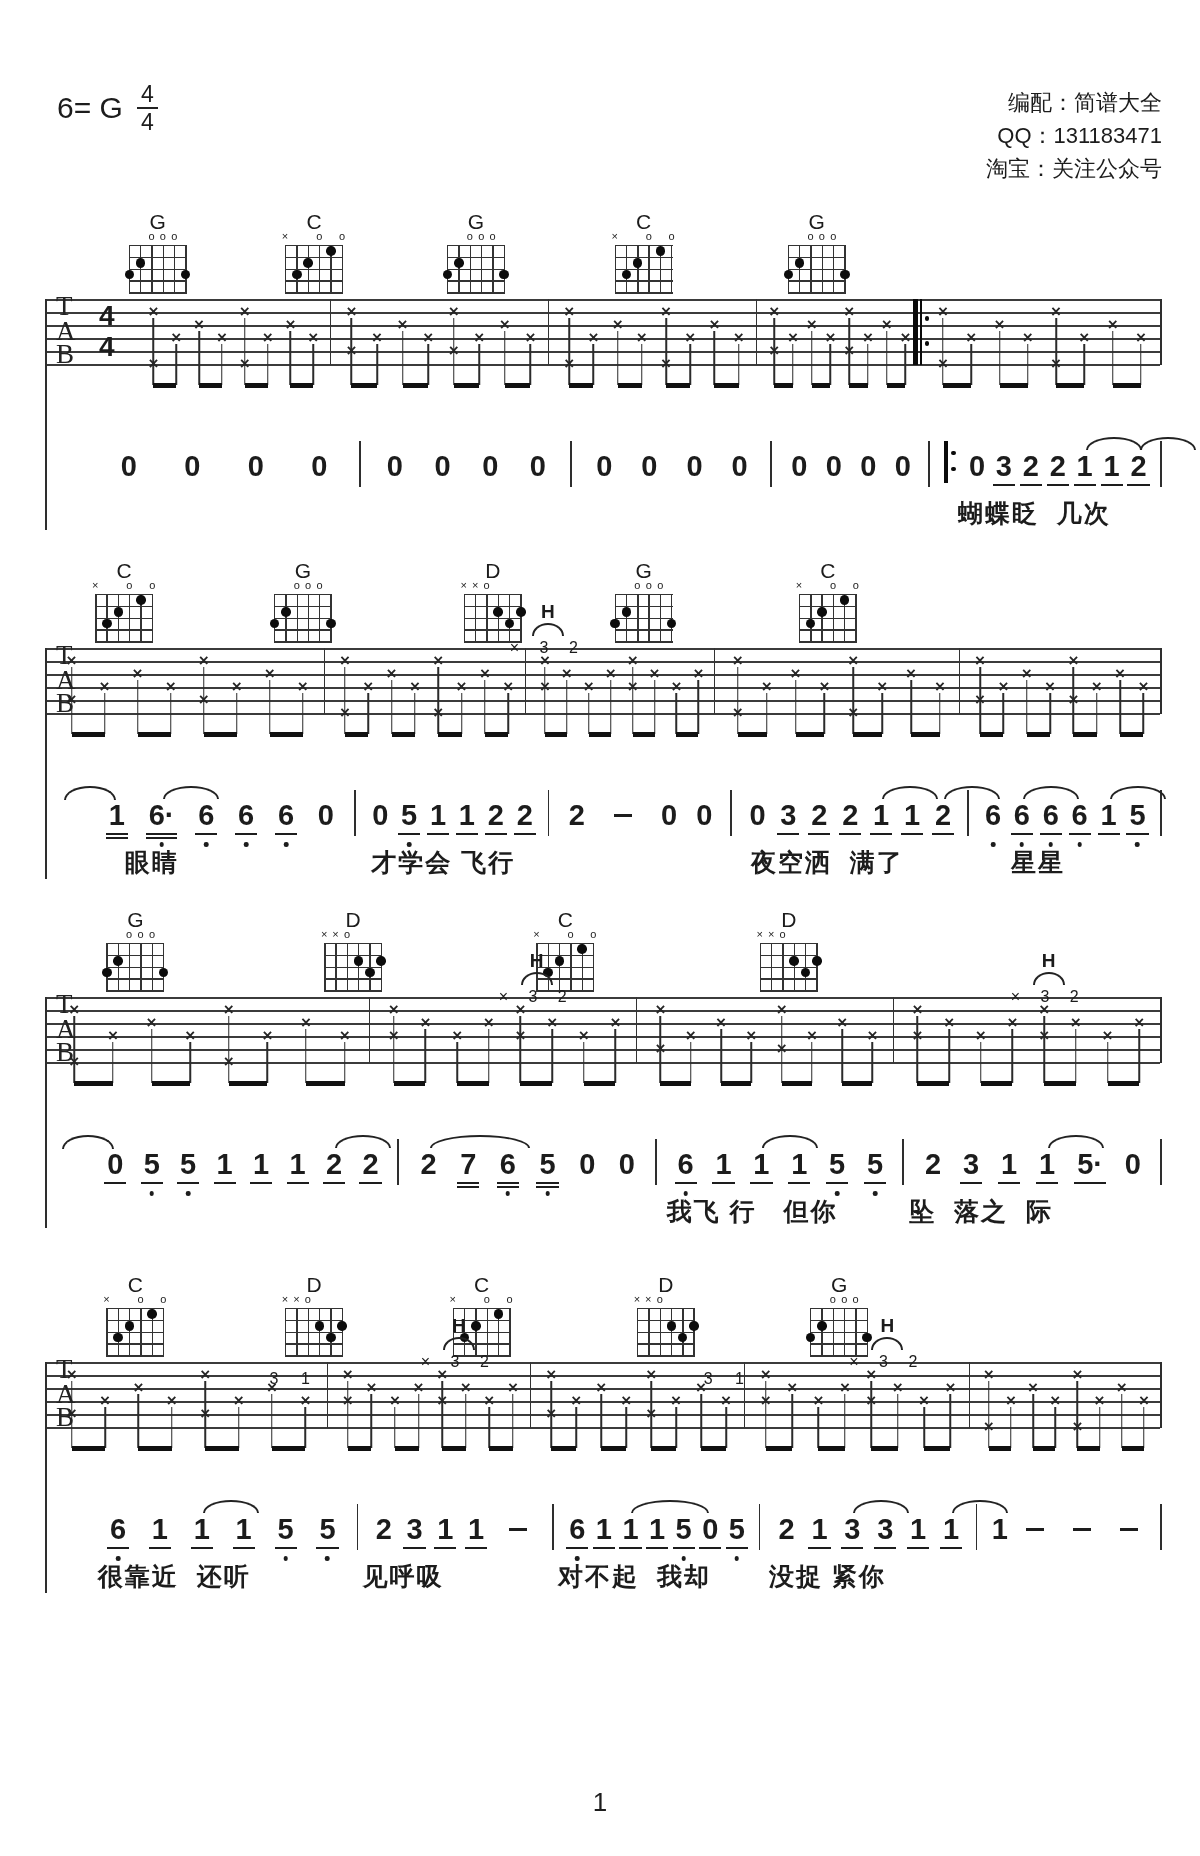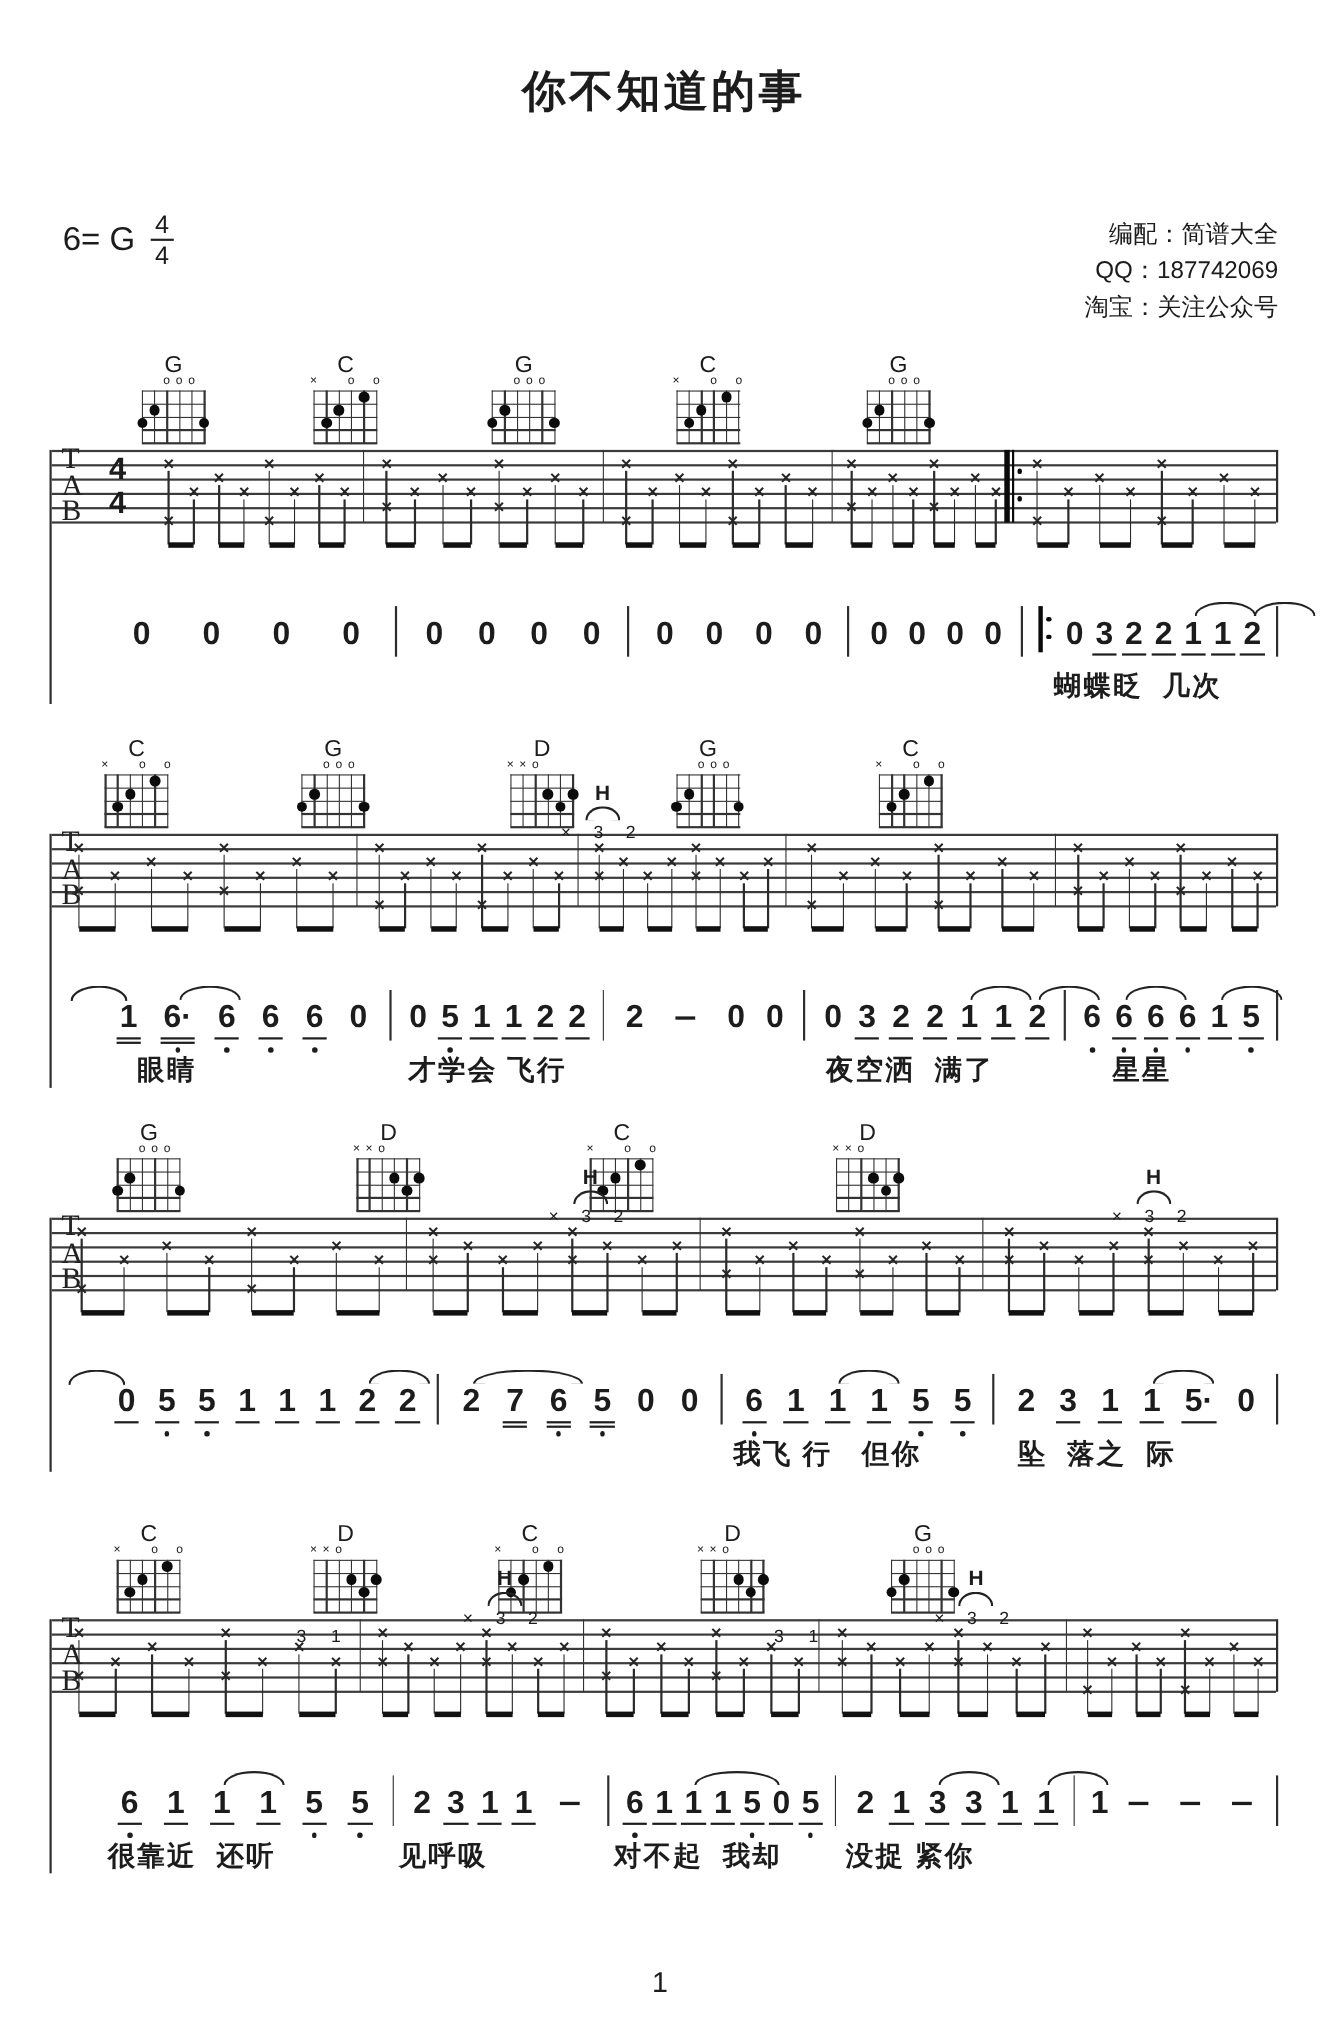--- a/index.html
+++ b/index.html
@@ -85,35 +85,34 @@
   .logo-icon .bk{position:absolute;top:-2px;width:13px;height:48px;background:#181818;border-radius:0 0 2px 2px;}
   .logo-text{display:flex;flex-direction:column;line-height:1.05;}
   .logo-cn{font-size:37px;font-weight:700;letter-spacing:1px;color:#1a1a1a;}
   .logo-en{font-size:24px;font-weight:700;color:#1f1f1f;}
 </style>
 </head>
 <body>
 
 <div class="page">
   <div class="sheet">
-    <div class="title">你不知道的事</div>
 
     <div class="meta">
       <div>
         <div class="keyrow">
           <span>6= G</span>
           <span class="frac">
             <span class="ft">4</span>
             <span class="fb">4</span>
           </span>
         </div>
       </div>
       <div class="credits">
         <div>编配：简谱大全</div>
-        <div>QQ：187742069</div>
+        <div>QQ：131183471</div>
         <div>淘宝：关注公众号</div>
       </div>
     </div>
 
     <div>
         <div class="system">
           <div class="chord-row">
             <div class="chord" style="left: calc(10% - 29px);">
               <div class="chord-name">G</div>
               <div class="cg-markers">
@@ -1064,21 +1063,21 @@
               <div class="jp-m" style="flex: 24 1 0%;">
                 <div class="jp-bar"></div>
                 <div class="jp-notes">
                   <span class="jp-n">2</span>
                   <span class="jp-n">3<div class="nl nl1"></div></span>
                   <span class="jp-n">1<div class="nl nl1"></div></span>
                   <span class="jp-n">1<div class="nl nl1"></div><div class="tie" style="width: 52px;"></div></span>
                   <span class="jp-n">5·<div class="nl nl1"></div></span>
                   <span class="jp-n">0</span>
                 </div>
-                <div class="jp-lyric" style="padding-left: 2%; margin-left: 16px;">坠  落之  际</div>
+                <div class="jp-lyric" style="padding-left: 2%;">坠  落之  际</div>
               </div>
             </div>
           </div>
         </div>
         <div class="system">
           <div class="chord-row">
             <div class="chord" style="left: calc(8% - 29px);">
               <div class="chord-name">C</div>
               <div class="cg-markers">
                 <span style="left: 0px;">×</span>

